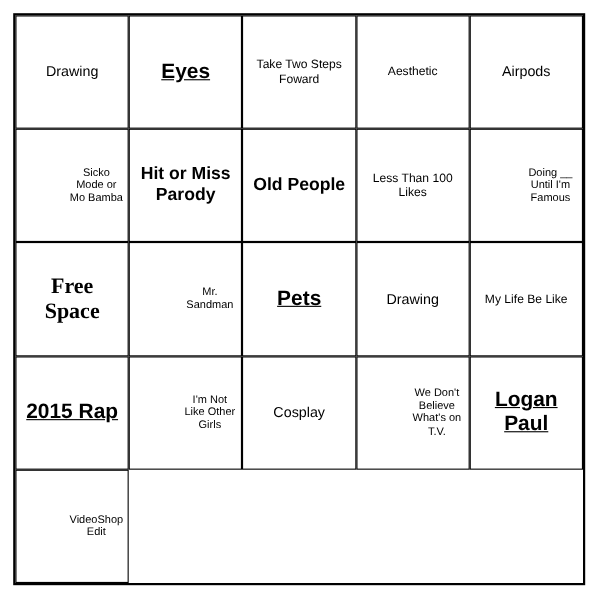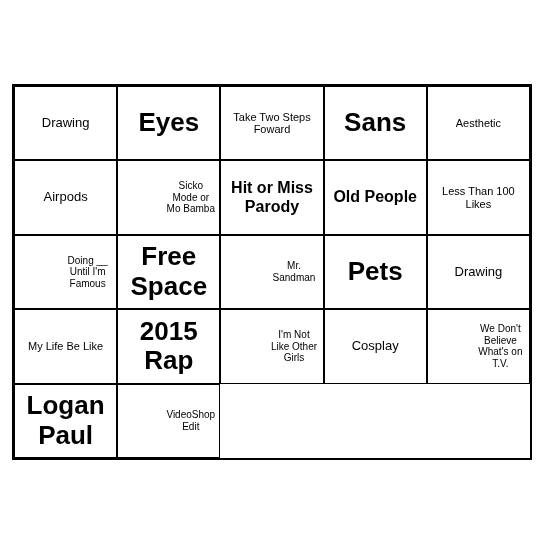--- a/index.html
+++ b/index.html
@@ -13,41 +13,42 @@
       height: 544px;
       background: #fff;
       display: flex;
       align-items: center;
       justify-content: center;
       font-family: Arial, sans-serif;
     }
 
     .bingo-board {
       width: 520px;
-      height: 376px;
+      height: 520px;
       border: 2px solid #000;
       display: grid;
       grid-template-columns: repeat(5, 1fr);
       grid-template-rows: repeat(5, 1fr);
     }
 
     .bingo-cell {
       border: 1px solid #000;
       display: flex;
       align-items: center;
       justify-content: center;
       text-align: center;
       padding: 4px;
       line-height: 1.15;
       overflow: hidden;
     }
 
     .bingo-cell.large {
-      font-size: 26px;
+      font-size: 19px;
       font-weight: bold;
+      text-decoration: underline;
     }
 
     .bingo-cell.medium {
       font-size: 16px;
       font-weight: bold;
     }
 
     .bingo-cell.small {
       font-size: 11px;
     }
@@ -55,32 +56,32 @@
     .bingo-cell.xsmall {
       font-size: 10px;
       padding-left: 48px;
     }
 
     .bingo-cell.normal {
       font-size: 13px;
     }
 
     .bingo-cell.free {
-      font-size: 26px;
+      font-size: 20px;
       font-weight: bold;
+      font-family: Liberation Serif, serif;
     }
   </style>
 </head>
 <body>
 
 <div class="bingo-board">
 <div class="bingo-cell normal">Drawing</div>
     <div class="bingo-cell large">Eyes</div>
     <div class="bingo-cell small">Take Two Steps Foward</div>
-    <div class="bingo-cell large">Sans</div>
     <div class="bingo-cell small">Aesthetic</div>
     <div class="bingo-cell normal">Airpods</div>
     <div class="bingo-cell xsmall">Sicko Mode or Mo Bamba</div>
     <div class="bingo-cell medium">Hit or Miss Parody</div>
     <div class="bingo-cell medium">Old People</div>
     <div class="bingo-cell small">Less Than 100 Likes</div>
     <div class="bingo-cell xsmall">Doing __ Until I'm Famous</div>
     <div class="bingo-cell free">Free Space</div>
     <div class="bingo-cell xsmall">Mr. Sandman</div>
     <div class="bingo-cell large">Pets</div>

